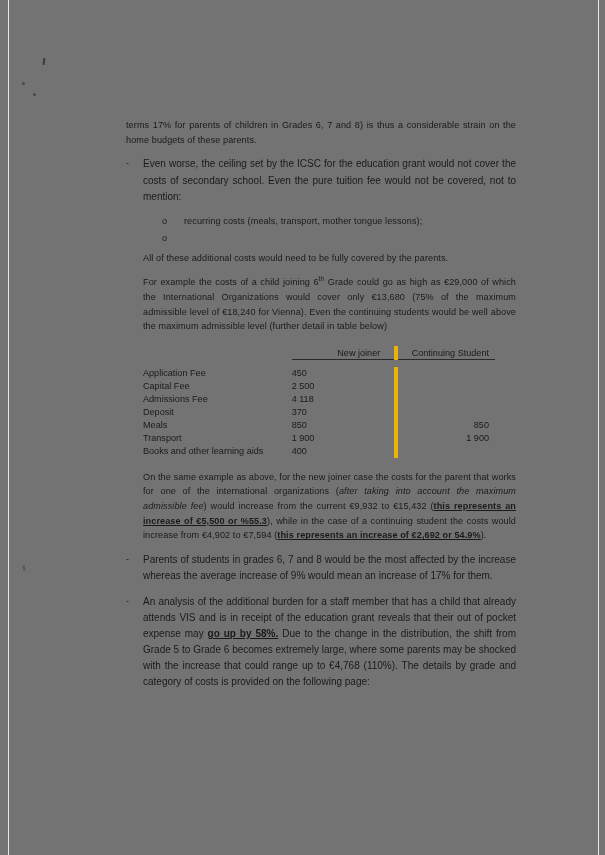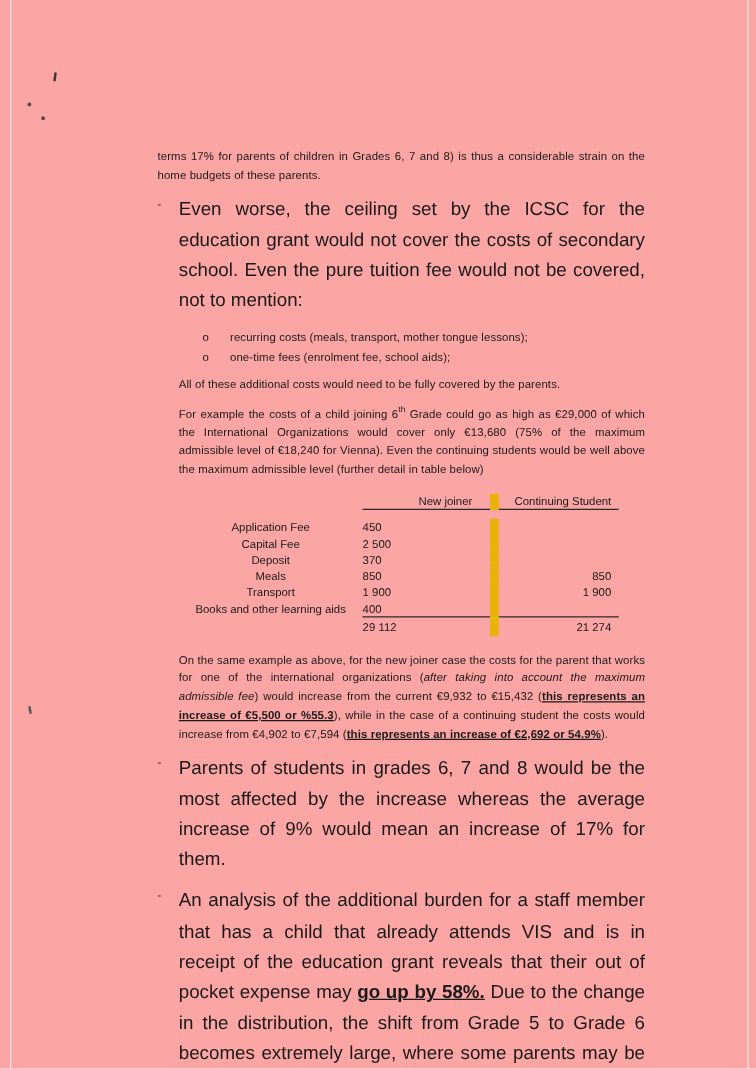--- a/index.html
+++ b/index.html
@@ -13,21 +13,21 @@
     font-family: "Liberation Sans", sans-serif;
     color: #1a1a1a;
     position: relative;
     overflow: hidden;
   }
   .page {
     position: absolute;
     left: 0; top: 0;
     width: 605px;
     height: 855px;
-    background: #fca5a5;
+    background: #737373;
   }
   .content {
     position: absolute;
     left: 126px;
     top: 118px;
     width: 390px;
   }
   p, li, div.para {
     font-size: 9.1px;
     line-height: 1.62;
@@ -41,21 +41,21 @@
   }
   .bullet-mark {
     width: 17px;
     flex: 0 0 17px;
     font-size: 9.1px;
     line-height: 1.62;
     color: #222;
   }
   .bullet-body {
     flex: 1 1 auto;
-    font-size: 15px;
+    font-size: 10px;
     line-height: 1.62;
     text-align: justify;
   }
   .sub-list {
     margin: 6px 0 6px 0;
     padding: 0;
     list-style: none;
   }
   .sub-row {
     display: flex;
@@ -97,25 +97,25 @@
     padding: 1.5px 0;
     font-weight: normal;
     vertical-align: bottom;
   }
   .fee-table th.col-head {
     text-align: right;
     font-weight: normal;
     border-bottom: 1px solid #2a2a2a;
     padding-bottom: 1px;
   }
-  .col-label { width: 160px; text-align: center; }
+  .col-label { width: 160px; text-align: left; }
   .col-new   { width: 96px; padding-right: 14px !important; }
   .col-cont  { width: 96px; text-align: right; padding-right: 6px !important; }
   .vline {
-    border-left: 7px solid #eab308;
+    border-left: 4px solid #eab308;
   }
   .totals td {
     padding-top: 3px;
     font-weight: normal;
   }
   .totals .col-new, .totals .col-cont {
     border-top: 1px solid #2a2a2a;
   }
   .spacer-row td { height: 4px; }
   .marks {
@@ -180,21 +180,20 @@
       <div class="bullet-body">Even worse, the ceiling set by the ICSC for the education grant would not cover the costs of secondary school. Even the pure tuition fee would not be covered, not to mention:</div>
     </div>
 
     <ul class="sub-list">
       <li class="sub-row">
         <span class="sub-mark">o</span>
         <span class="sub-body">recurring costs (meals, transport, mother tongue lessons);</span>
       </li>
       <li class="sub-row">
         <span class="sub-mark">o</span>
-        <span class="sub-body">one-time fees (enrolment fee, school aids);</span>
       </li>
     </ul>
 
     <p class="indent-para">All of these additional costs would need to be fully covered by the parents.</p>
 
     <p class="indent-para"><span>For example the costs of a child joining 6</span><sup>th</sup><span> Grade could go as high as €29,000 of which the International Organizations would cover only €13,680 (75% of the maximum admissible level of €18,240 for Vienna).  Even the continuing students would be well above the maximum admissible level (further detail in table below)</span></p>
 
     <table class="fee-table">
       <thead>
         <tr>
@@ -211,43 +210,43 @@
           <td class="col-label">Application Fee</td>
           <td class="col-new">450</td>
           <td class="col-cont vline"></td>
         </tr>
         <tr>
           <td class="col-label">Capital Fee</td>
           <td class="col-new">2 500</td>
           <td class="col-cont vline"></td>
         </tr>
         <tr>
+          <td class="col-label">Admissions Fee</td>
+          <td class="col-new">4 118</td>
+          <td class="col-cont vline"></td>
+        </tr>
+        <tr>
           <td class="col-label">Deposit</td>
           <td class="col-new">370</td>
           <td class="col-cont vline"></td>
         </tr>
         <tr>
           <td class="col-label">Meals</td>
           <td class="col-new">850</td>
           <td class="col-cont vline">850</td>
         </tr>
         <tr>
           <td class="col-label">Transport</td>
           <td class="col-new">1 900</td>
           <td class="col-cont vline">1 900</td>
         </tr>
         <tr>
           <td class="col-label">Books and other learning aids</td>
           <td class="col-new">400</td>
           <td class="col-cont vline"></td>
-        </tr>
-        <tr class="totals">
-          <td class="col-label"></td>
-          <td class="col-new">29 112</td>
-          <td class="col-cont vline">21 274</td>
         </tr>
       </tbody>
     </table>
 
     <p class="indent-para"><span>On the same example as above, for the new joiner case the costs for the parent that works for one of the international organizations (</span><em>after taking into account the maximum admissible fee</em><span>) would increase from the current €9,932 to €15,432 (</span><span class="u-bold">this represents an increase of €5,500 or %55.3</span><span>), while in the case of a continuing student the costs would increase from €4,902 to €7,594 (</span><span class="u-bold">this represents an increase of €2,692 or 54.9%</span><span>).</span></p>
 
     <div class="bullet-row">
       <div class="bullet-mark">-</div>
       <div class="bullet-body">Parents of students in grades 6, 7 and 8 would be the most affected by the increase whereas the average increase of 9% would mean an increase of 17% for them.</div>
     </div>

